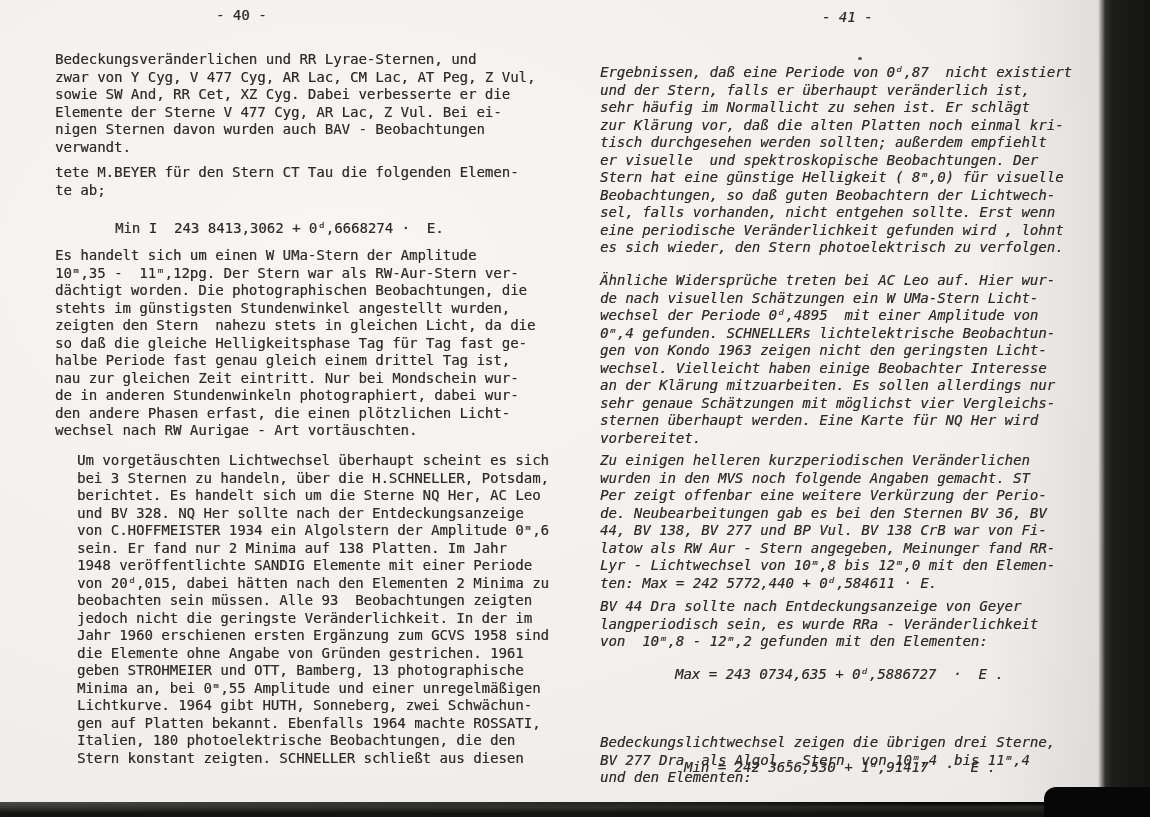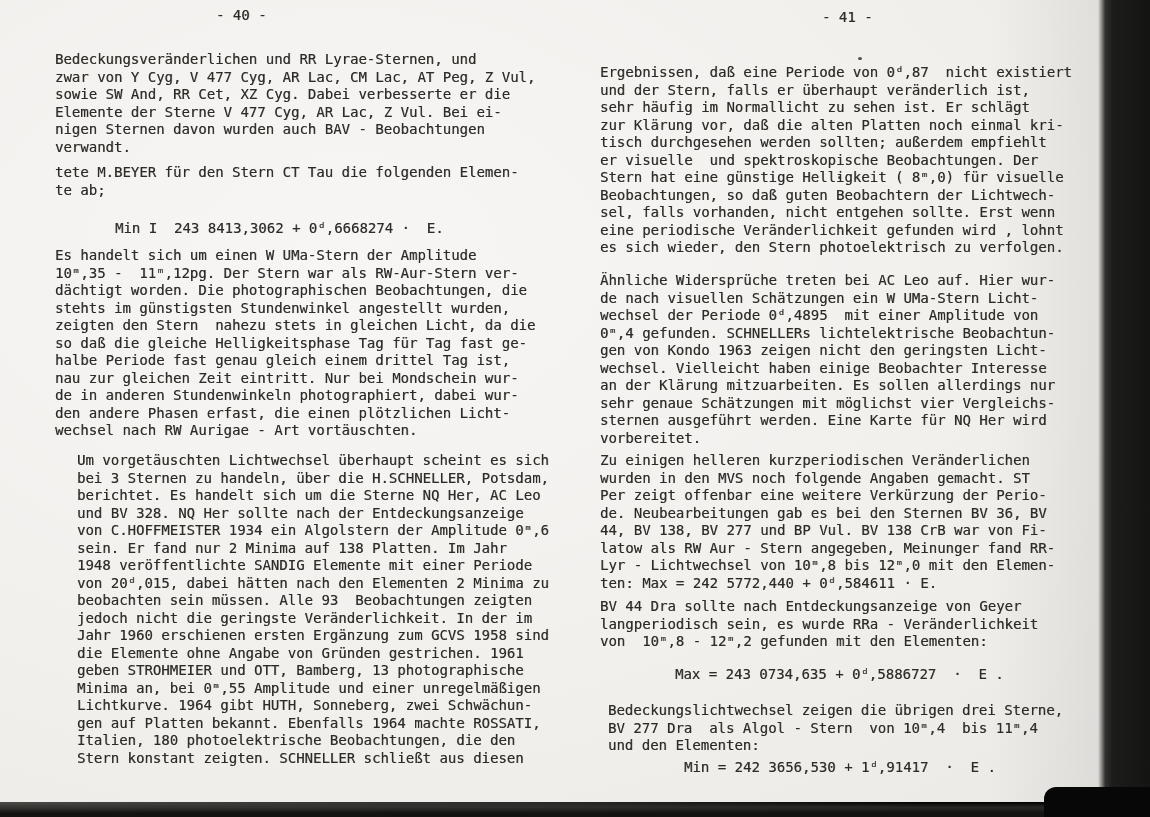--- a/index.html
+++ b/index.html
@@ -18,21 +18,21 @@
       radial-gradient(ellipse at 30% 32%, #f7f6f4 0%, #f1f0ed 55%, #eae9e6 100%);
     color: var(--ink, #2d2b28);
   }
   .page {
     position: absolute;
     top: 0;
     width: 575px;
     height: 719px;
   }
   .page-left  { left: 0; }
-  .page-right { left: 575px; }
+  .page-right { left: 575px; font-style: italic; }
   .page-num {
     position: absolute;
     font-size: 14px;
     line-height: 18px;
     white-space: pre;
     text-shadow: 0.4px 0.4px 0.5px rgba(45,43,40,0.55);
   }
   .block {
     position: absolute;
     font-size: 14px;
@@ -153,21 +153,21 @@
 
     <div class="block" style="left:25px; top:272px;">
         <div class="line">Ähnliche Widersprüche treten bei AC Leo auf. Hier wur-</div>
         <div class="line">de nach visuellen Schätzungen ein W UMa-Stern Licht-</div>
         <div class="line">wechsel der Periode 0ᵈ,4895  mit einer Amplitude von</div>
         <div class="line">0ᵐ,4 gefunden. SCHNELLERs lichtelektrische Beobachtun-</div>
         <div class="line">gen von Kondo 1963 zeigen nicht den geringsten Licht-</div>
         <div class="line">wechsel. Vielleicht haben einige Beobachter Interesse</div>
         <div class="line">an der Klärung mitzuarbeiten. Es sollen allerdings nur</div>
         <div class="line">sehr genaue Schätzungen mit möglichst vier Vergleichs-</div>
-        <div class="line">sternen ausgeführt werden. Eine Karte für NQ Her wird</div>
+        <div class="line">sternen überhaupt werden. Eine Karte für NQ Her wird</div>
         <div class="line">vorbereitet.</div>
       </div>
 
     <div class="block" style="left:25px; top:452px;">
         <div class="line">Zu einigen helleren kurzperiodischen Veränderlichen</div>
         <div class="line">wurden in den MVS noch folgende Angaben gemacht. ST</div>
         <div class="line">Per zeigt offenbar eine weitere Verkürzung der Perio-</div>
         <div class="line">de. Neubearbeitungen gab es bei den Sternen BV 36, BV</div>
         <div class="line">44, BV 138, BV 277 und BP Vul. BV 138 CrB war von Fi-</div>
         <div class="line">latow als RW Aur - Stern angegeben, Meinunger fand RR-</div>
@@ -178,21 +178,21 @@
     <div class="block" style="left:25px; top:598px;">
         <div class="line">BV 44 Dra sollte nach Entdeckungsanzeige von Geyer</div>
         <div class="line">langperiodisch sein, es wurde RRa - Veränderlichkeit</div>
         <div class="line">von  10ᵐ,8 - 12ᵐ,2 gefunden mit den Elementen:</div>
       </div>
 
     <div class="block" style="left:100px; top:666px;">
         <div class="line">Max = 243 0734,635 + 0ᵈ,5886727  ·  E .</div>
       </div>
 
-    <div class="block" style="left:25px; top:702px;margin-left:8px;">
+    <div class="block" style="left:25px; top:734px;">
         <div class="line">Bedeckungslichtwechsel zeigen die übrigen drei Sterne,</div>
         <div class="line">BV 277 Dra  als Algol - Stern  von 10ᵐ,4  bis 11ᵐ,4</div>
         <div class="line">und den Elementen:</div>
       </div>
 
     <div class="block" style="left:109px; top:759px;">
         <div class="line">Min = 242 3656,530 + 1ᵈ,91417  ·  E .</div>
       </div>
   </div>
 

